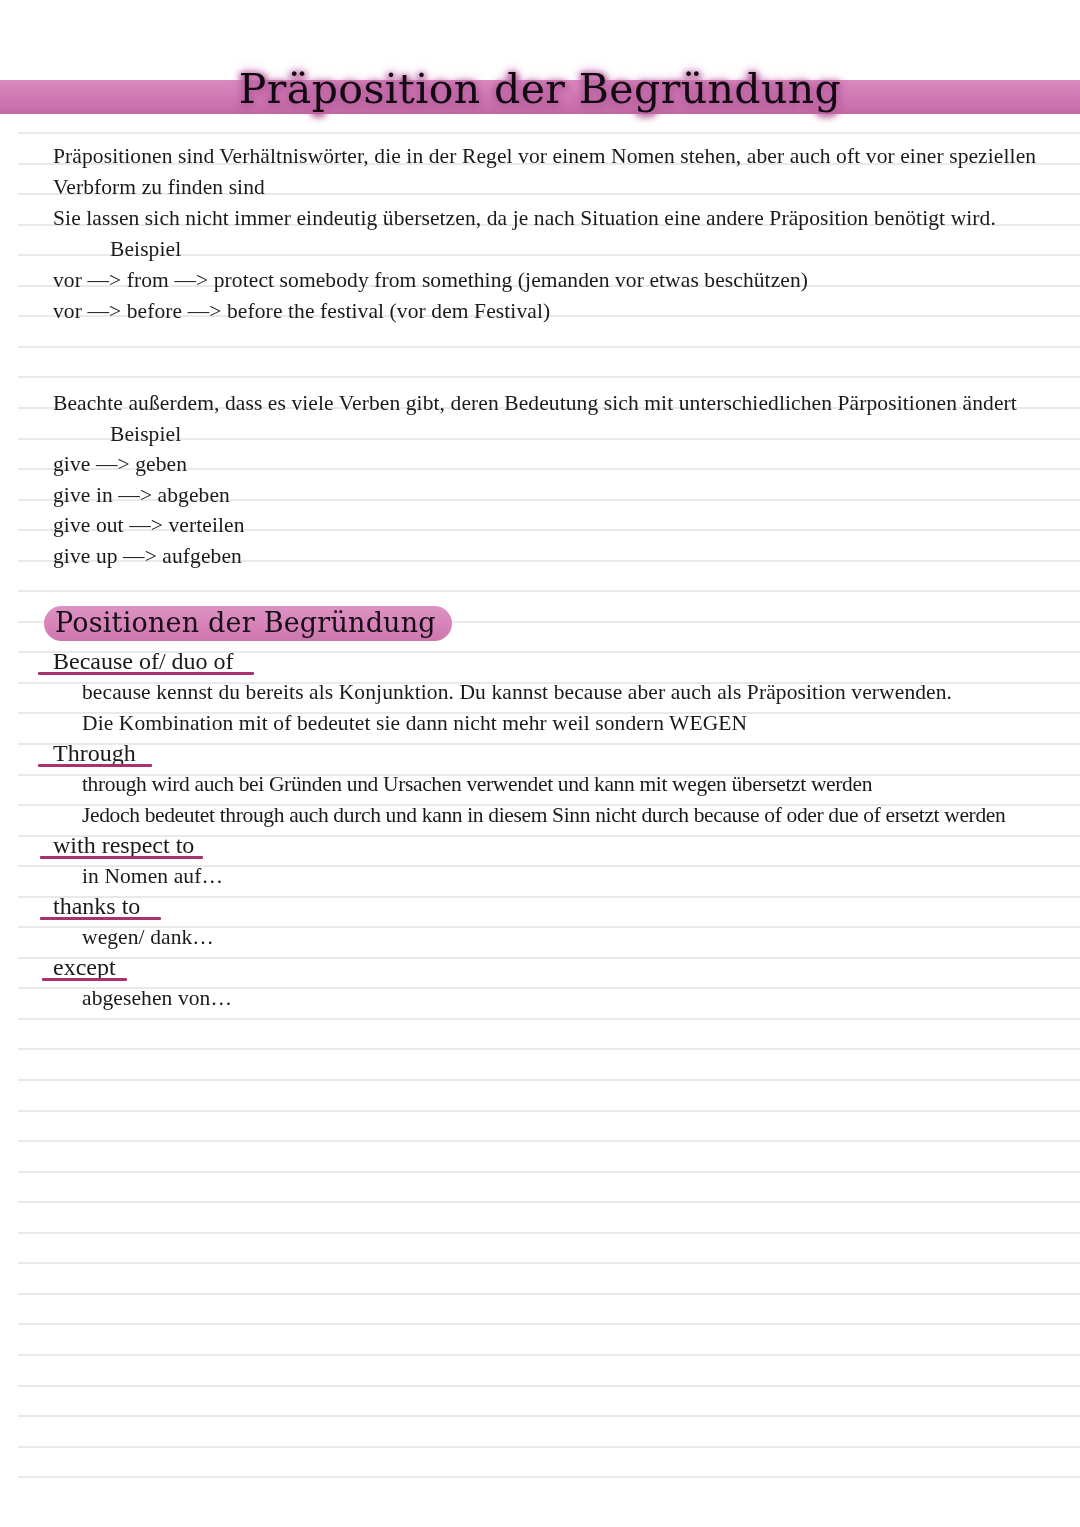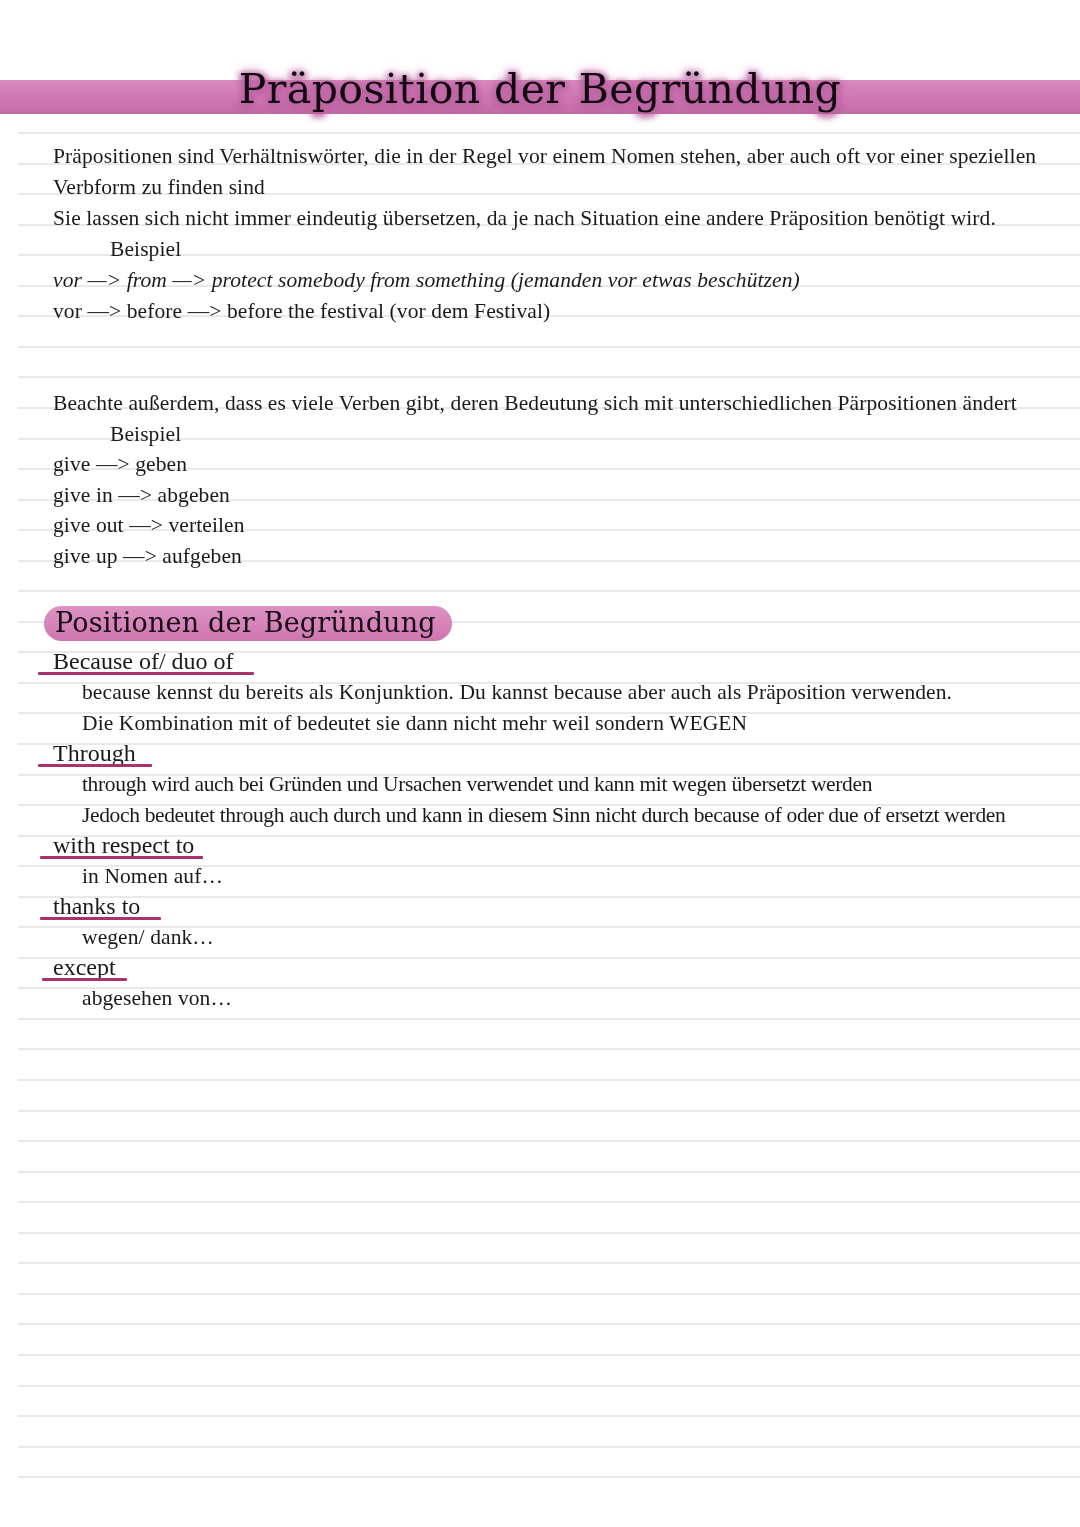--- a/index.html
+++ b/index.html
@@ -193,21 +193,21 @@
   <div id="content">
 
     <div id="title-band"></div>
     <div id="title-text">Präposition der Begründung</div>
 
     <div class="line" style="top:175px;">Verbform zu finden sind</div>
     <div class="line" style="top:144px;">Präpositionen sind Verhältniswörter, die in der Regel vor einem Nomen stehen, aber auch oft vor einer speziellen</div>
     <div class="line" style="top:206px;">Sie lassen sich nicht immer eindeutig übersetzen, da je nach Situation eine andere Präposition benötigt wird.</div>
 
     <div class="line indent1" style="top:237px;">Beispiel</div>
-    <div class="line" style="top:268px;font-style:italic;">vor —&gt; from —&gt; protect somebody from something (jemanden vor etwas beschützen)</div>
+    <div class="line" style="top:268px;">vor —&gt; from —&gt; protect somebody from something (jemanden vor etwas beschützen)</div>
     <div class="line" style="top:299px;">vor —&gt; before —&gt; before the festival (vor dem Festival)</div>
 
     <div class="line" style="top:391px;">Beachte außerdem, dass es viele Verben gibt, deren Bedeutung sich mit unterschiedlichen Pärpositionen ändert</div>
 
     <div class="line indent1" style="top:422px;">Beispiel</div>
     <div class="line" style="top:452px;">give —&gt; geben</div>
     <div class="line" style="top:483px;">give in —&gt; abgeben</div>
     <div class="line" style="top:513px;">give out —&gt; verteilen</div>
     <div class="line" style="top:544px;">give up —&gt; aufgeben</div>
 

